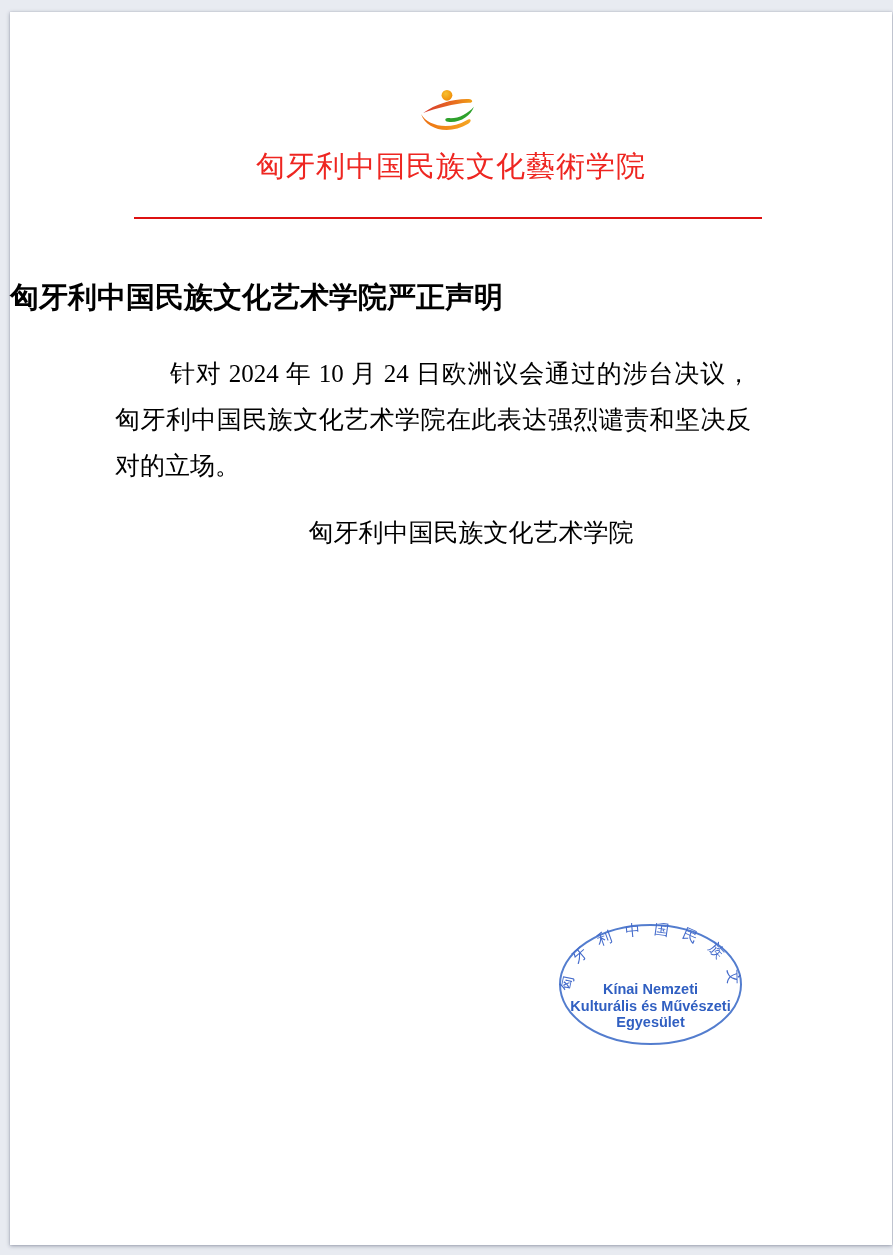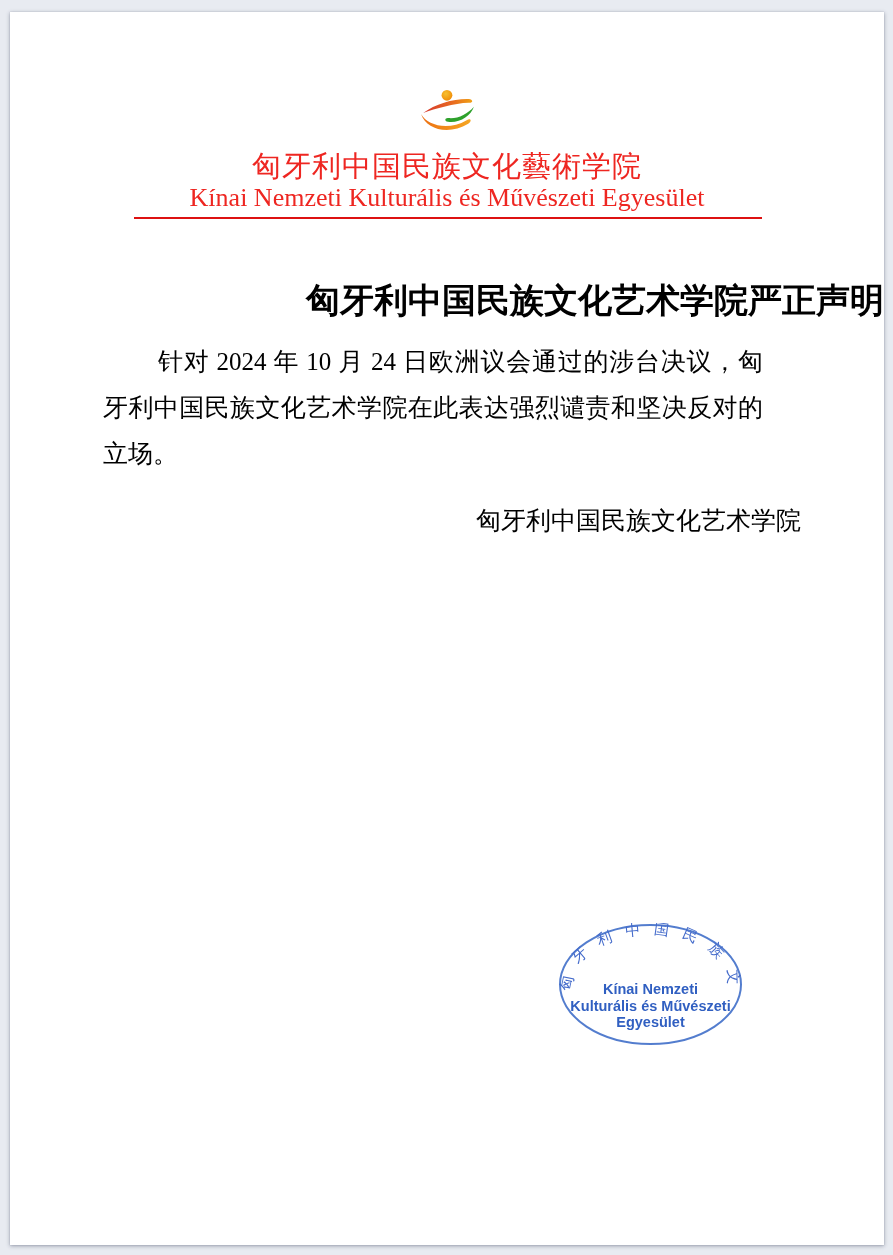--- a/index.html
+++ b/index.html
@@ -6,47 +6,48 @@
   body{
     width:893px;height:1255px;
     background:#e8ebf1;
     font-family:"Liberation Serif","DejaVu Serif",serif;
     position:relative;overflow:hidden;
   }
   .page{
     position:absolute;left:10px;top:12px;width:874px;height:1233px;
     background:#ffffff;
     box-shadow:0 1px 4px rgba(55,65,90,.45), 0 0 1px #b6bcc8;
+    padding-left:8px;
   }
   .logo{position:absolute;left:410px;top:76px;width:56px;height:54px;}
   .org-cn{
     position:absolute;top:138px;left:0;width:100%;
     text-align:center;font-size:29px;line-height:32px;
     color:#ee2621;letter-spacing:1px;
   }
   .org-hu{
     position:absolute;top:171px;left:0;width:100%;
     text-align:center;font-size:26px;line-height:30px;
     color:#ee2621;
   }
   .rule{
     position:absolute;top:205px;left:124px;width:628px;height:2px;
     background:#dd1111;
   }
   .title{
     position:absolute;top:266px;left:0;width:100%;margin:0;
-    text-align:right;font-size:34px;font-weight:bold;color:#000;
+    text-align:left;font-size:29px;font-weight:bold;color:#000;
   }
   .body{
     position:absolute;left:93px;top:327px;width:660px;
     font-size:25px;line-height:46px;color:#000;
     text-align:justify;text-justify:inter-ideograph;
   }
-  .body p{margin:0;text-indent:2.2em;}
-  .body p + p{margin-top:21px;text-align:right;}
+  .body p{margin:12px;text-indent:2.2em;}
+  .body p + p{margin-top:21px;}
   p.closing{text-indent:2.2em;}
   p.sig{
     text-indent:0;text-align:center;
     transform:translateX(38px);
     margin-top:18px;
   }
   p.date-line{
     text-indent:0;text-align:center;
     transform:translateX(66px);
     margin-top:24px;
@@ -86,21 +87,20 @@
         <stop offset="1" stop-color="#ef8200"></stop>
       </radialGradient>
     </defs>
     <circle cx="26" cy="7" r="5.2" fill="url(#gHead)"></circle>
     <path d="M 3 24 C 15 15, 33 10, 47 10.5 C 51.5 11, 51.5 14.5, 47 14.2 C 33 14.5, 15 20, 3 24 Z" fill="url(#gRed)"></path>
     <path d="M 52 18 C 49 27, 38 34, 27 32.5 C 23 32, 24 28.5, 27.5 29 C 36 30, 46 25, 52 18 Z" fill="#2ea12c"></path>
     <path d="M 1 25 C 7 36, 27 41.5, 45 31 C 49 28.5, 50.5 31.5, 46.5 34.5 C 28 45.5, 6 40.5, 1 25 Z" fill="url(#gOrange)"></path>
   </svg>
 
   <div class="org-cn">匈牙利中国民族文化藝術学院</div>
-  <div class="org-hu">Kínai Nemzeti Kulturális és Művészeti Egyesület</div>
   <div class="rule"></div>
 
   <h1 class="title">匈牙利中国民族文化艺术学院严正声明</h1>
 
   <div class="body">
     <p>针对 2024 年 10 月 24 日欧洲议会通过的涉台决议，匈牙利中国民族文化艺术学院在此表达强烈谴责和坚决反对的立场。</p>
     <p class="sig">匈牙利中国民族文化艺术学院</p>
   </div>
 
   <svg class="stamp" viewBox="0 0 185 123" aria-hidden="true">

